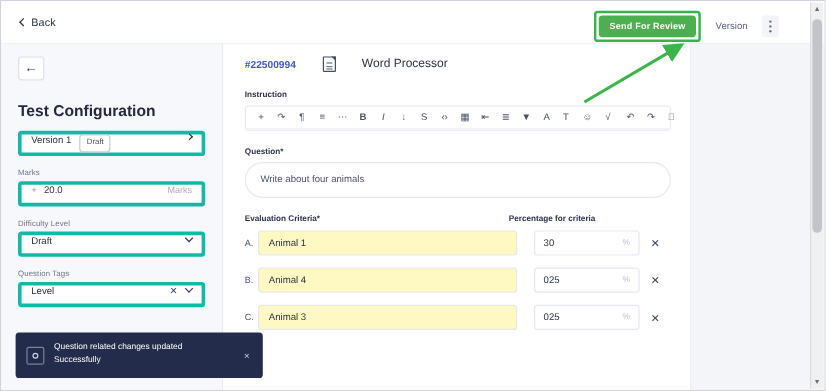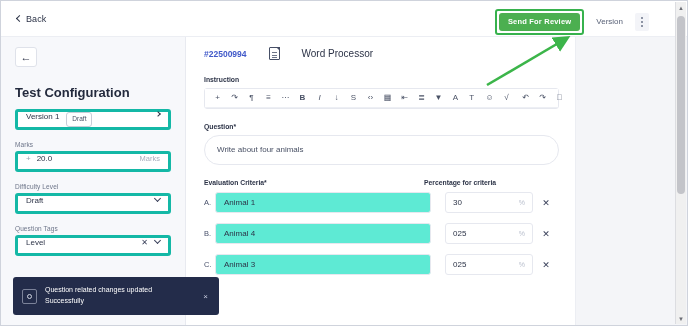--- a/index.html
+++ b/index.html
@@ -142,21 +142,21 @@
   }
 
   
   .crit-head { display: flex; align-items: flex-end; margin-bottom: 6px; }
   .crit-head .left { flex: 1; font-size: 6.8px; font-weight: bold; color: #2c3347; }
   .crit-head .right { width: 135px; font-size: 6.8px; font-weight: bold; color: #2c3347; }
   .crit-row { display: flex; align-items: center; margin-bottom: 10px; }
   .crit-letter-real { font-size: 7.5px; color: #48506a; width: 11px; flex: none; }
   .crit-input {
     flex: 1; height: 21px; border: 1px solid #e6e8ef; border-radius: 3px;
-    background: #5eead4; display: flex; align-items: center; padding: 0 8px;
+    background: #fef9c3; display: flex; align-items: center; padding: 0 8px;
     font-size: 8px; color: #2c3347;
   }
   .pct-input {
     width: 88px; height: 21px; border: 1px solid #e6e8ef; border-radius: 3px;
     background: #fff; display: flex; align-items: center; padding: 0 7px;
     font-size: 8px; color: #2c3347; margin-left: 14px;
   }
   .pct-input .grow { flex: 1; }
   .pct-sign { font-size: 7px; color: #b9bfcd; }
   .row-x { width: 26px; text-align: center; font-size: 9px; color: #39405a; }

